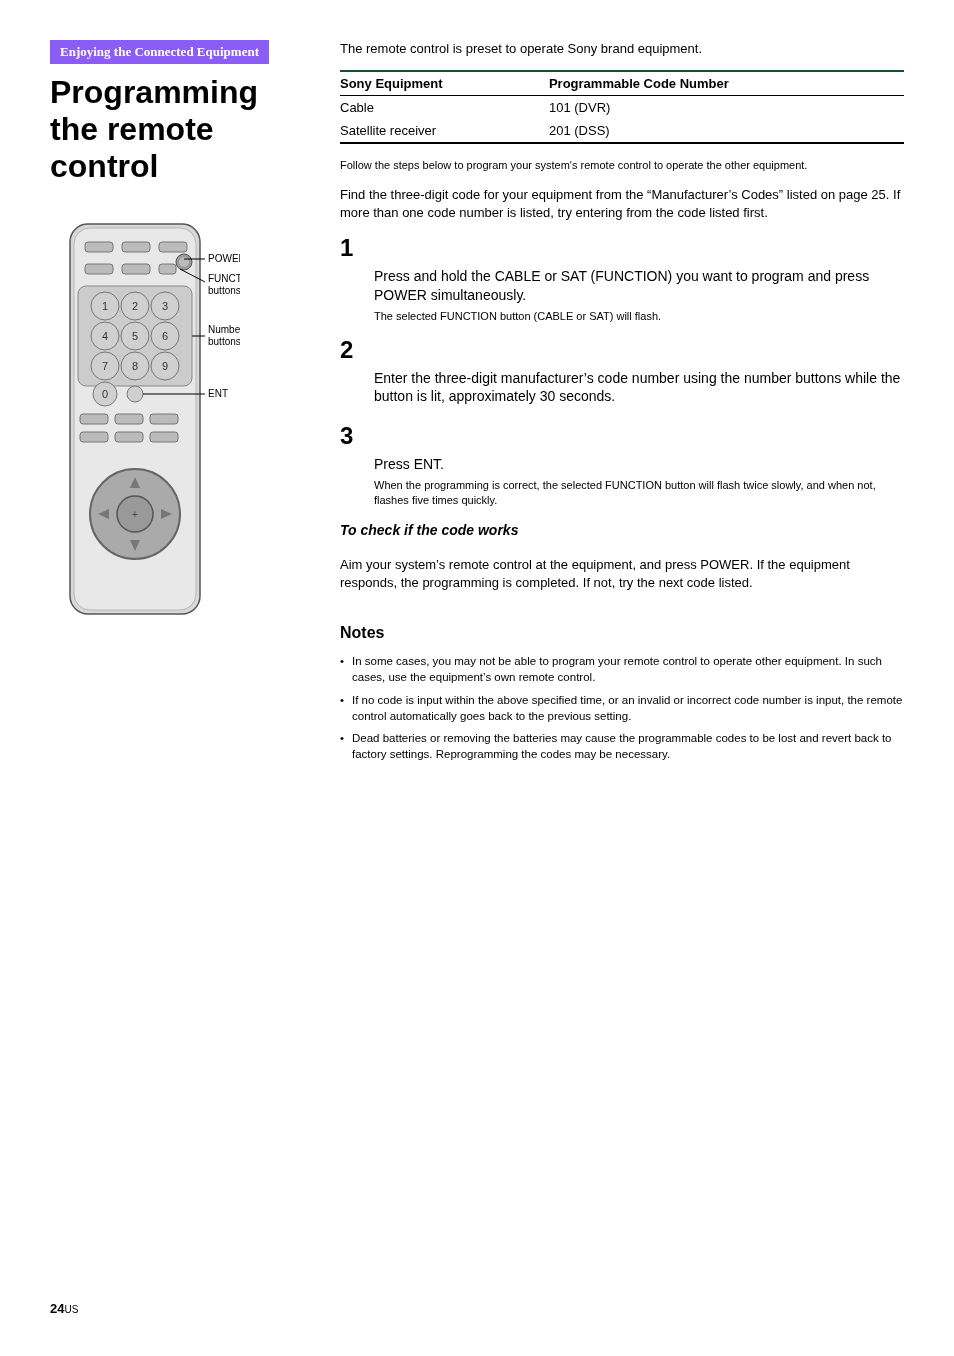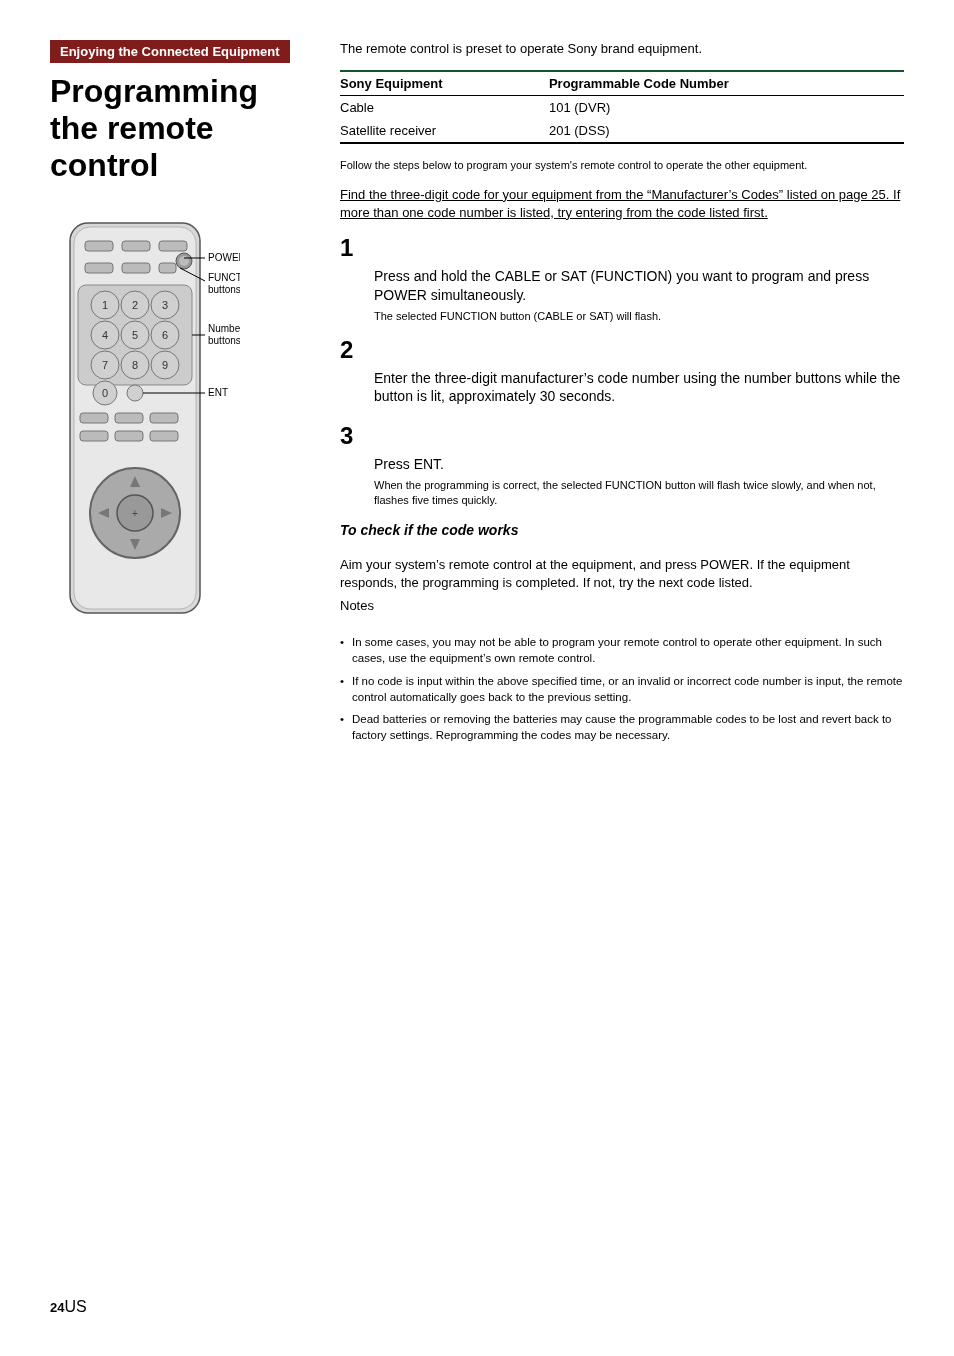--- a/index.html
+++ b/index.html
@@ -26,27 +26,28 @@
     }
     .left-col {
       width: 260px;
       flex-shrink: 0;
     }
     .right-col {
       flex: 1;
     }
     
     .section-band {
-      background: #7f1d1d;
+      background: #8b5cf6;
       color: #fff;
       font-size: 13px;
       font-weight: bold;
       padding: 4px 10px;
       margin-bottom: 10px;
       display: inline-block;
+      font-family: Liberation Serif, serif;
     }
     .page-title {
       font-size: 32px;
       font-weight: bold;
       line-height: 1.15;
       margin-bottom: 20px;
     }
     
     .intro-text {
       font-size: 13px;
@@ -77,21 +78,20 @@
     }
     .follow-text {
       font-size: 11px;
       line-height: 1.4;
       margin-bottom: 12px;
     }
     .find-text {
       font-size: 13px;
       line-height: 1.4;
       margin-bottom: 14px;
-      text-decoration: underline;
     }
     
     .step {
       display: flex;
       align-items: flex-start;
       margin-bottom: 14px;
       gap: 10px;
     }
     .step-num {
       font-size: 24px;
@@ -116,27 +116,27 @@
     
     .subheading {
       font-size: 14px;
       font-weight: bold;
       font-style: italic;
       margin-bottom: 18px;
     }
     .check-text {
       font-size: 13px;
       line-height: 1.4;
-      margin-bottom: 6px;
+      margin-bottom: 32px;
     }
     
     .notes-heading {
-      font-size: 13px;
-      font-weight: normal;
-      margin-bottom: 21px;
+      font-size: 16px;
+      font-weight: bold;
+      margin-bottom: 11px;
     }
     .notes-list {
       list-style: none;
       padding: 0;
     }
     .notes-list li {
       font-size: 11.5px;
       line-height: 1.4;
       padding-left: 12px;
       position: relative;
@@ -314,15 +314,15 @@
       <div class="notes-heading">Notes</div>
       <ul class="notes-list" id="notes-list">
           <li>In some cases, you may not be able to program your remote control to operate other equipment. In such cases, use the equipment’s own remote control.</li>
           <li>If no code is input within the above specified time, or an invalid or incorrect code number is input, the remote control automatically goes back to the previous setting.</li>
           <li>Dead batteries or removing the batteries may cause the programmable codes to be lost and revert back to factory settings. Reprogramming the codes may be necessary.</li>
         </ul>
     </div>
   </div>
 
   <div class="page-num">
-    <span>24</span><span style="font-weight:normal;font-size:16px;">US</span>
+    <span>24</span><span style="font-weight:normal;font-size:10px;">US</span>
   </div>
 </div>
 
 </body></html>

